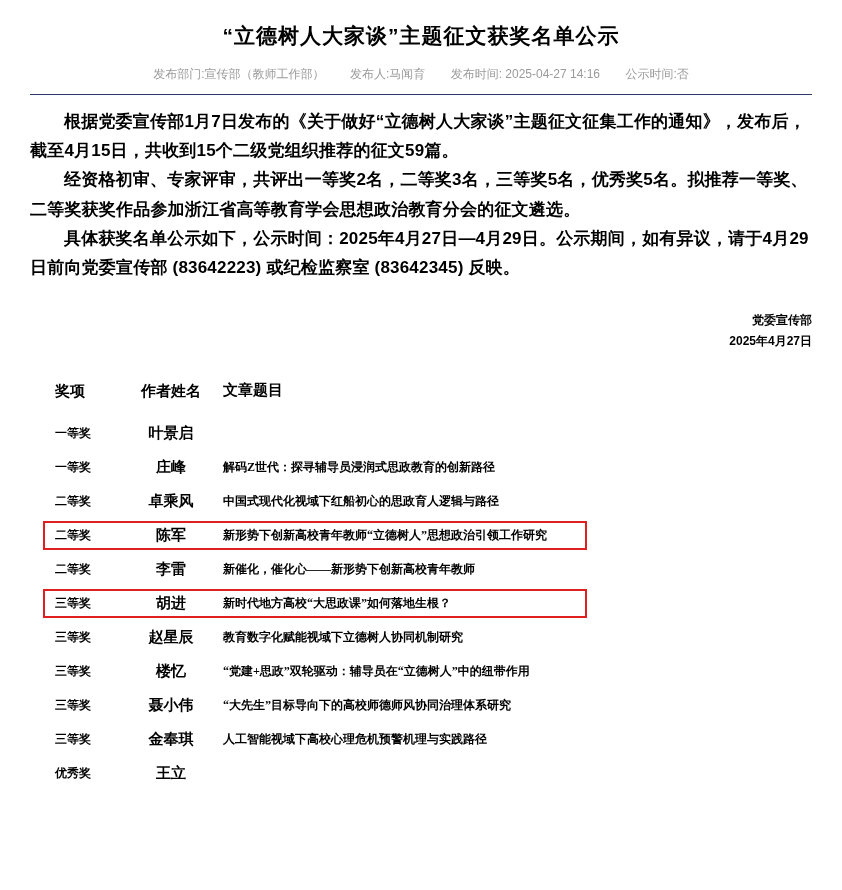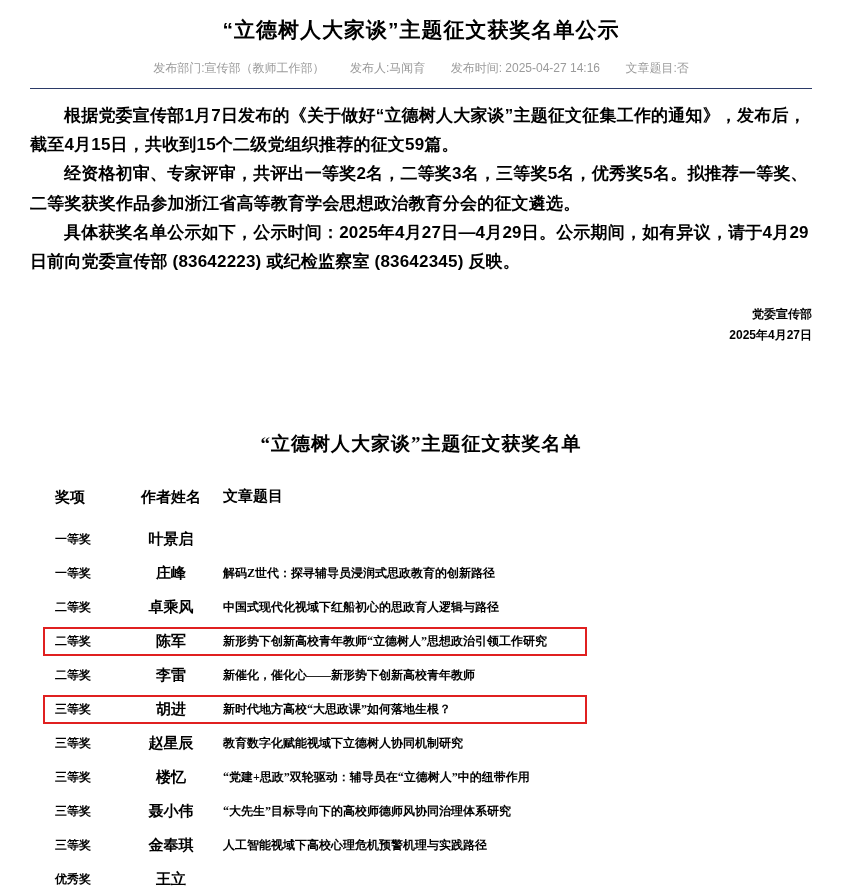--- a/index.html
+++ b/index.html
@@ -1,18 +1,18 @@
 <!DOCTYPE html>
 <html><head>
 <meta charset="utf-8">
 <style>
   html,body{margin:0;padding:0;background:#fff;}
   .page{width:842px;height:890px;overflow:hidden;background:#fff;
         font-family:"Liberation Sans",sans-serif;color:#000;box-sizing:border-box;
-        padding:2px 30px;}
+        padding:8px 30px;}
   .main-title{font-size:21px;font-weight:700;text-align:center;margin:14px 0 0 0;letter-spacing:1px;}
   .meta{margin-top:16px;text-align:center;font-size:12px;color:#9b9b9b;font-weight:400;}
   .meta span{margin:0 11px;white-space:nowrap;}
   .divider{border:none;border-top:1px solid #2b3a67;margin:11px 0 12px 0;}
   .body-text p{font-size:17px;font-weight:700;line-height:1.72;margin:0;text-indent:2em;letter-spacing:0.2px;}
   .signature{margin-top:28px;text-align:right;font-size:12px;font-weight:700;line-height:1.7;}
   .list-section{font-family:"Liberation Serif","DejaVu Serif",serif;}
   .list-title{font-size:19px;font-weight:700;text-align:center;margin:86px 0 0 0;letter-spacing:1px;}
   .tbl{margin:26px 0 0 15px;width:540px;}
   .trow{display:grid;grid-template-columns:72px 104px 356px;align-items:center;
@@ -28,38 +28,37 @@
 <body>
 
 <div class="page">
 
   <h1 class="main-title">“立德树人大家谈”主题征文获奖名单公示</h1>
 
   <div class="meta">
     <span>发布部门:宣传部（教师工作部）</span>
     <span>发布人:马闻育</span>
     <span>发布时间: 2025-04-27 14:16</span>
-    <span>文章题目:否</span>
+    <span>公示时间:否</span>
   </div>
 
   <hr class="divider">
 
   <div class="body-text">
     <p>根据党委宣传部1月7日发布的《关于做好“立德树人大家谈”主题征文征集工作的通知》，发布后，截至4月15日，共收到15个二级党组织推荐的征文59篇。</p>
     <p>经资格初审、专家评审，共评出一等奖2名，二等奖3名，三等奖5名，优秀奖5名。拟推荐一等奖、二等奖获奖作品参加浙江省高等教育学会思想政治教育分会的征文遴选。</p>
     <p>具体获奖名单公示如下，公示时间：2025年4月27日—4月29日。公示期间，如有异议，请于4月29日前向党委宣传部 (83642223) 或纪检监察室 (83642345) 反映。</p>
   </div>
 
   <div class="signature">
     <div>党委宣传部</div>
     <div>2025年4月27日</div>
   </div>
 
   <div class="list-section">
-    <h2 class="list-title">“立德树人大家谈”主题征文获奖名单</h2>
 
     <div class="tbl">
       <div class="trow thead">
         <div class="cell-award">奖项</div>
         <div class="cell-author">作者姓名</div>
         <div class="cell-title">文章题目</div>
       </div>
       <div>
   <div class="trow">
     <div class="cell-award">一等奖</div>

